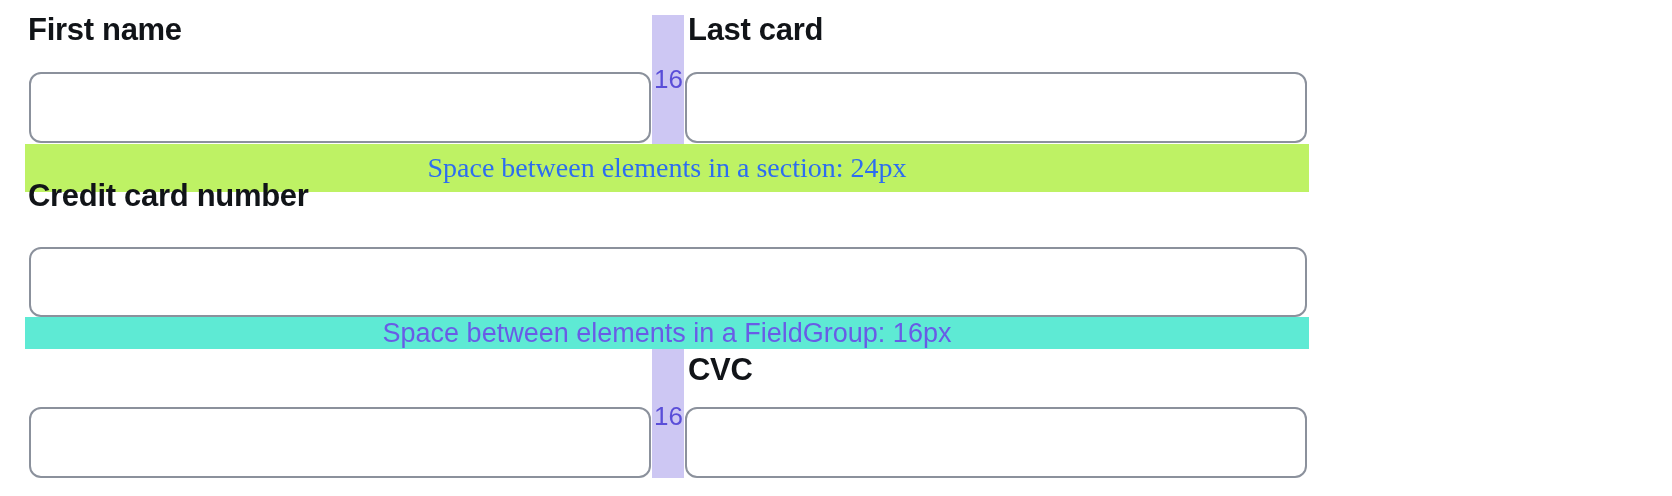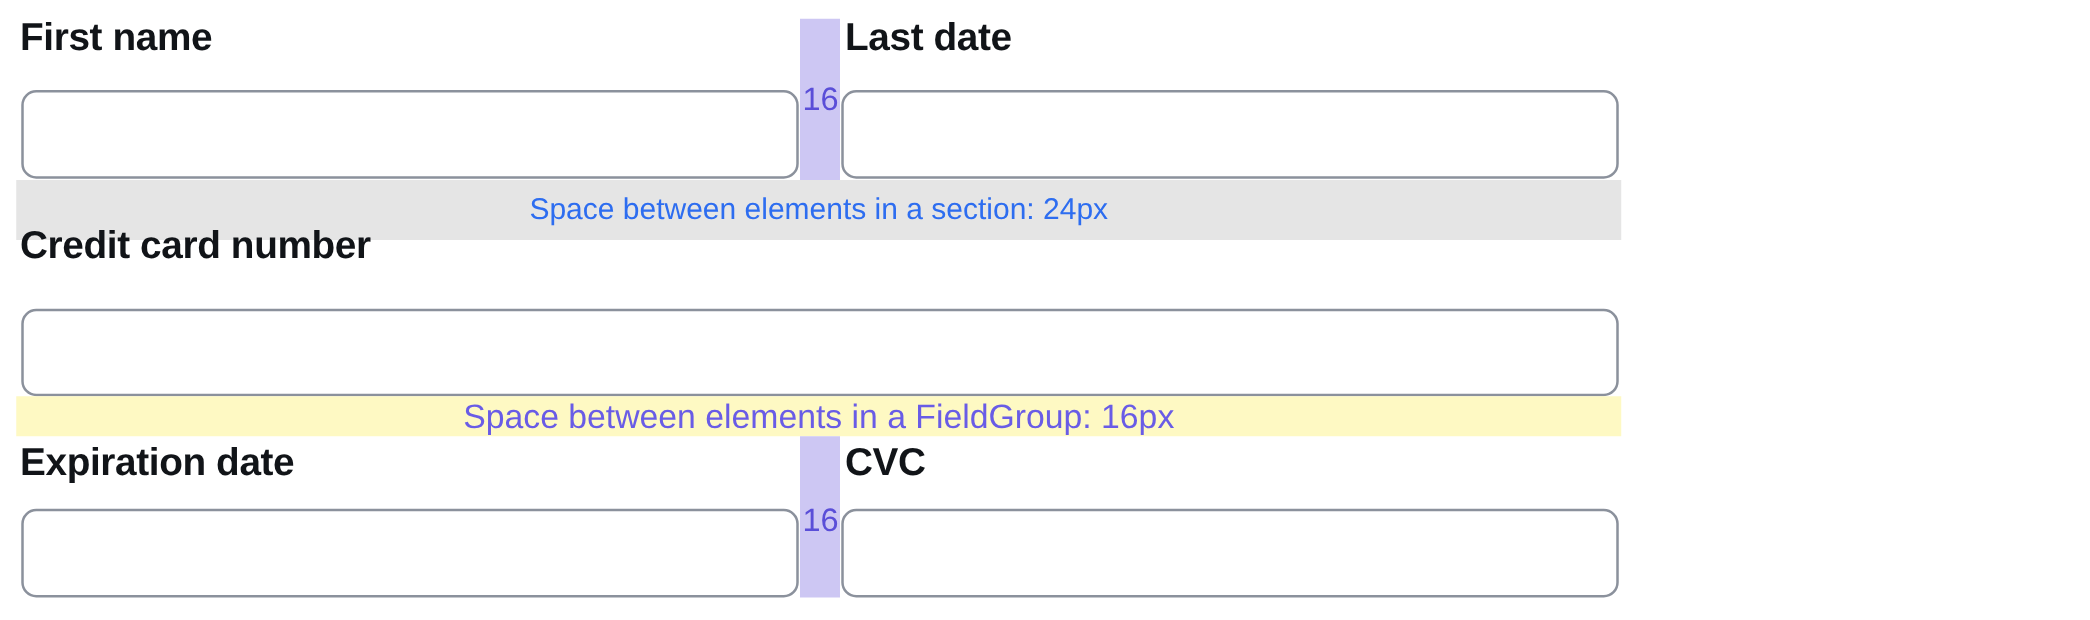--- a/index.html
+++ b/index.html
@@ -4,20 +4,21 @@
 <style>
   * { box-sizing: border-box; }
   html, body { margin: 0; padding: 0; background: #ffffff; }
   .page {
     position: relative;
     width: 1392px;
     height: 496px;
     background: #ffffff;
     overflow: hidden;
     font-family: "Liberation Sans", sans-serif;
+    margin-left: 12px;
   }
   .field-label {
     position: absolute;
     font-size: 31px;
     font-weight: 700;
     color: #111418;
     letter-spacing: -0.3px;
     line-height: 34px;
     white-space: nowrap;
   }
@@ -53,29 +54,29 @@
     left: 13px;
     width: 1284px;
     display: flex;
     align-items: center;
     justify-content: center;
     white-space: nowrap;
   }
   .band-section {
     top: 144px;
     height: 48px;
-    background: #e5e5e5;
+    background: #bef264;
     color: #2d6df0;
-    font-family: Liberation Sans, sans-serif;
-    font-size: 24px;
+    font-family: Liberation Serif, serif;
+    font-size: 28px;
   }
   .band-fieldgroup {
     top: 317px;
     height: 32px;
-    background: #fef9c3;
+    background: #5eead4;
     color: #695ce6;
     font-family: "Liberation Sans", sans-serif;
     font-size: 27px;
   }
   
   .lbl-row1 { top: 13px; }
   .lbl-credit { top: 179px; }
   .lbl-row2 { top: 353px; }
   
   .inp-row1 { top: 72px; }
@@ -89,36 +90,35 @@
   .gap-label-bottom { top: 401px; }
   .lbl-left { left: 16px; }
   .lbl-right { left: 676px; }
 </style>
 </head>
 <body>
 
 <div class="page">
 
   <div class="field-label lbl-row1 lbl-left">First name</div>
-  <div class="field-label lbl-row1 lbl-right">Last date</div>
+  <div class="field-label lbl-row1 lbl-right">Last card</div>
 
   <input class="text-input inp-row1 inp-col-left" type="text" aria-label="First name" style="">
   <input class="text-input inp-row1 inp-col-right" type="text" aria-label="Last name" style="">
 
   <div class="gap-strip strip-top"></div>
   <div class="gap-size-label gap-label-top">16</div>
 
   <div class="band band-section">Space between elements in a section: 24px</div>
 
   <div class="field-label lbl-credit lbl-left">Credit card number</div>
   <input class="text-input inp-credit" type="text" aria-label="Credit card number" style="">
 
   <div class="band band-fieldgroup">Space between elements in a FieldGroup: 16px</div>
 
-  <div class="field-label lbl-row2 lbl-left">Expiration date</div>
   <div class="field-label lbl-row2 lbl-right">CVC</div>
 
   <input class="text-input inp-row2 inp-col-left" type="text" aria-label="Expiration date" style="">
   <input class="text-input inp-row2 inp-col-right" type="text" aria-label="CVC" style="">
 
   <div class="gap-strip strip-bottom"></div>
   <div class="gap-size-label gap-label-bottom">16</div>
 
 </div>
 

